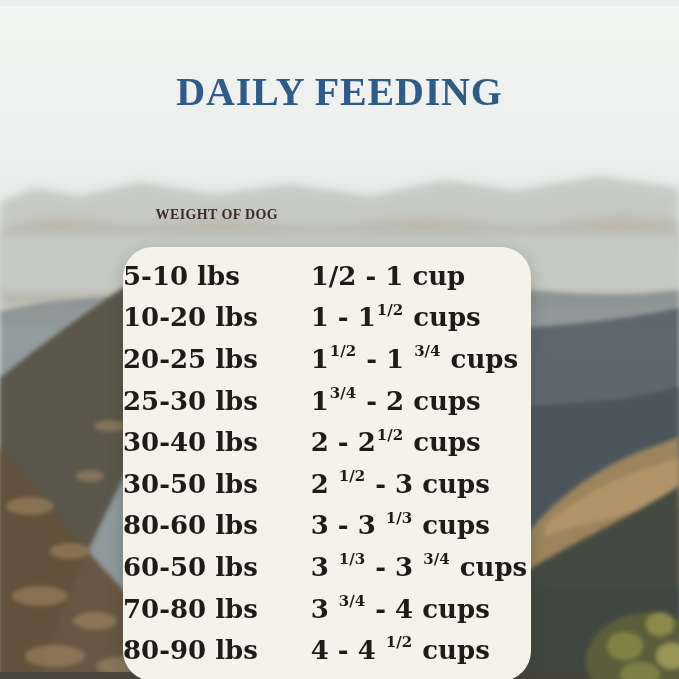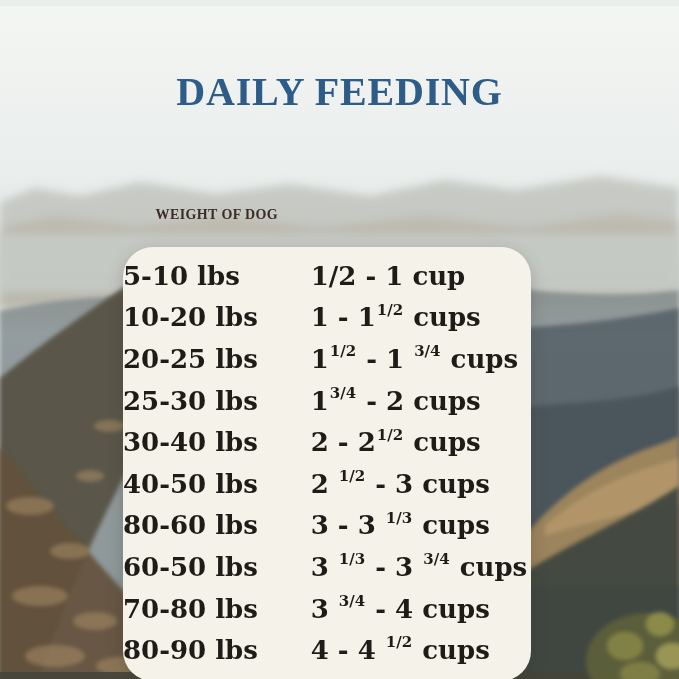--- a/index.html
+++ b/index.html
@@ -148,21 +148,21 @@
       </div>
       <div class="row">
         <div class="cell weight">25-30 lbs</div>
         <div class="cell amount">1<sup class="frac">3/4</sup> - 2 cups</div>
       </div>
       <div class="row">
         <div class="cell weight">30-40 lbs</div>
         <div class="cell amount">2 - 2<sup class="frac">1/2</sup> cups</div>
       </div>
       <div class="row">
-        <div class="cell weight">40-50 lbs</div>
+        <div class="cell weight">30-50 lbs</div>
         <div class="cell amount">2 <sup class="frac">1/2</sup> - 3 cups</div>
       </div>
       <div class="row">
         <div class="cell weight">80-60 lbs</div>
         <div class="cell amount">3 - 3 <sup class="frac">1/3</sup> cups</div>
       </div>
       <div class="row">
         <div class="cell weight">60-50 lbs</div>
         <div class="cell amount">3 <sup class="frac">1/3</sup> - 3 <sup class="frac">3/4</sup> cups</div>
       </div>

